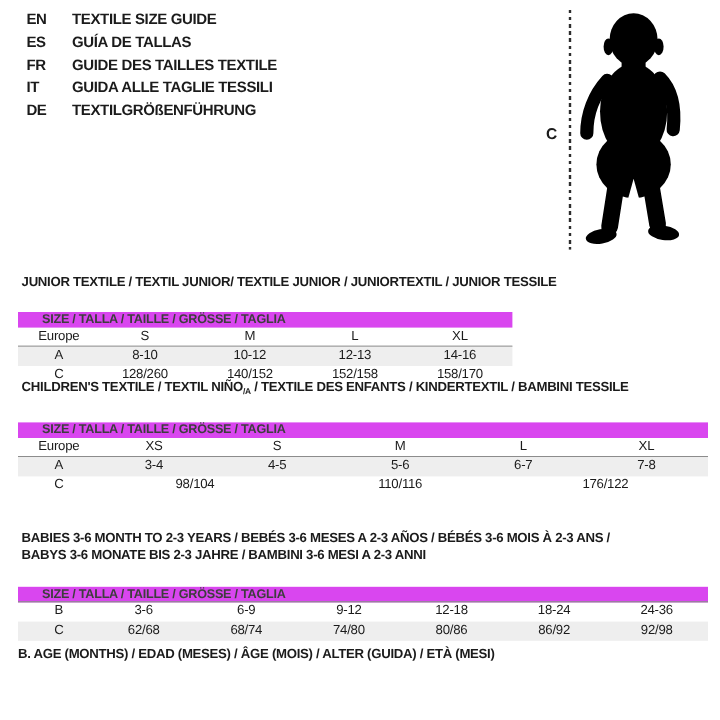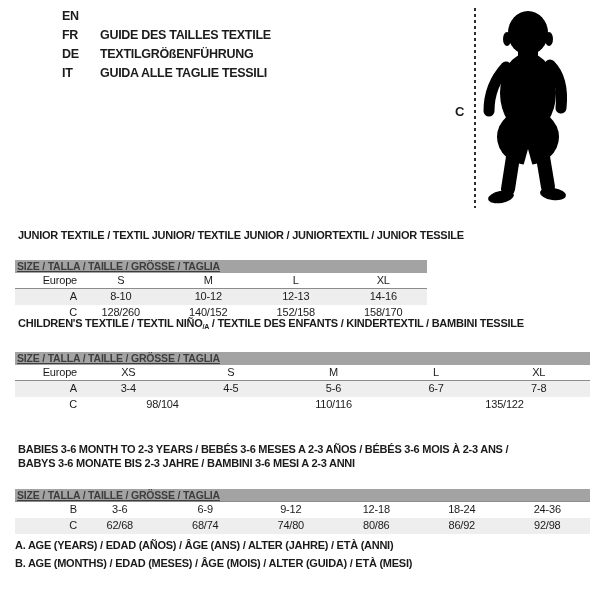--- a/index.html
+++ b/index.html
@@ -4,71 +4,76 @@
 <style>
   * { margin:0; padding:0; box-sizing:border-box; }
   html,body { background:#fff; }
   body { font-family:"Liberation Sans", sans-serif; color:#1b1b1b; }
   #canvas {
     position:relative; width:600px; height:600px; background:#ffffff;
     overflow:hidden; font-stretch:condensed;
   }
 
   
-  .langs { position:absolute; left:22px; top:7px;margin-left:40px; }
+  .langs { position:absolute; left:22px; top:7px; }
   .lang-row { display:flex; line-height:19px; font-weight:bold; font-size:12.5px; letter-spacing:-0.3px; }
   .lang-code { width:38px; }
 
   
   .dash-line {
     position:absolute; left:474px; top:8px; width:2px; height:200px;
     background:repeating-linear-gradient(180deg, #2d2d2d 0 3px, transparent 3px 6px);
   }
   .c-marker { position:absolute; left:455px; top:104px; font-weight:bold; font-size:13px; letter-spacing:-0.3px; }
   .baby { position:absolute; left:482px; top:9px; width:92px; height:198px; }
 
   
   .tbl { position:absolute; left:15px; }
   .tbl-title { font-weight:bold; font-size:11px; letter-spacing:-0.25px; line-height:14px; padding-left:3px; white-space:nowrap; }
   .tbl-title .sub { font-size:7px; vertical-align:-2px; }
   .size-bar {
-    margin-top:18px; height:13px; line-height:13px; background:#a3a3a3;
-    font-weight:bold; font-size:10.5px; letter-spacing:-0.2px; color:#3d3d3d; padding-left:2px;text-decoration:underline;
+    margin-top:18px; height:13px; line-height:13px; background:#d946ef;
+    font-weight:bold; font-size:10.5px; letter-spacing:-0.2px; color:#3d3d3d; padding-left:20px;
   }
   .tbl3 .size-bar { margin-top:19px; border-bottom:1px solid #8c8c8c; }
   .row { display:flex; height:16px; line-height:15px; font-size:11px; letter-spacing:-0.2px; }
-  .row .lbl { width:62px; padding-left:6px; text-align:right; }
+  .row .lbl { width:62px; padding-left:6px; text-align:center; }
   .row .cell { flex:1; text-align:center; }
   .row.alt { background:#eeeeee; }
   .row.rule { border-bottom:1px solid #8c8c8c; }
 
   
   .footnotes { position:absolute; left:15px; top:536px; }
   .footnote { font-weight:bold; font-size:11px; letter-spacing:-0.25px; line-height:18px; white-space:nowrap; }
 </style>
 </head>
 <body>
 
 <div id="canvas">
 
   <div class="langs">
     <div class="lang-row">
       <span class="lang-code">EN</span>
+      <span class="lang-label">TEXTILE SIZE GUIDE</span>
+    </div>
+    <div class="lang-row">
+      <span class="lang-code">ES</span>
+      <span class="lang-label">GUÍA DE TALLAS</span>
     </div>
     <div class="lang-row">
       <span class="lang-code">FR</span>
       <span class="lang-label">GUIDE DES TAILLES TEXTILE</span>
     </div>
     <div class="lang-row">
+      <span class="lang-code">IT</span>
+      <span class="lang-label">GUIDA ALLE TAGLIE TESSILI</span>
+    </div>
+    <div class="lang-row">
       <span class="lang-code">DE</span>
       <span class="lang-label">TEXTILGRÖßENFÜHRUNG</span>
-    </div>
-    <div class="lang-row">
-      <span class="lang-code">IT</span>
-      <span class="lang-label">GUIDA ALLE TAGLIE TESSILI</span>
     </div>
   </div>
 
   <div class="dash-line"></div>
   <div class="c-marker">C</div>
   <svg class="baby" viewBox="0 0 92 198" aria-hidden="true">
     <g fill="#000">
       <ellipse cx="46" cy="84" rx="28" ry="40"></ellipse>
       <path d="M24,58 C13,70 7,86 7,102" stroke="#000" stroke-width="11" stroke-linecap="round" fill="none"></path>
       <path d="M68,56 C77,65 81,80 79,99" stroke="#000" stroke-width="11" stroke-linecap="round" fill="none"></path>
@@ -127,21 +132,21 @@
       <span class="cell">3-4</span>
       <span class="cell">4-5</span>
       <span class="cell">5-6</span>
       <span class="cell">6-7</span>
       <span class="cell">7-8</span>
     </div>
     <div class="row">
       <span class="lbl">C</span>
       <span class="cell">98/104</span>
       <span class="cell">110/116</span>
-      <span class="cell">135/122</span>
+      <span class="cell">176/122</span>
     </div>
   </div>
 
   <div class="tbl tbl3" style="top:442px; width:575px;">
     <div class="tbl-title">BABIES 3-6 MONTH TO 2-3 YEARS / BEBÉS 3-6 MESES A 2-3 AÑOS / BÉBÉS 3-6 MOIS À 2-3 ANS /</div>
     <div class="tbl-title">BABYS 3-6 MONATE BIS 2-3 JAHRE / BAMBINI 3-6 MESI A 2-3 ANNI</div>
     <div class="size-bar">SIZE / TALLA / TAILLE / GRÖSSE / TAGLIA</div>
     <div class="row">
       <span class="lbl">B</span>
       <span class="cell">3-6</span>
@@ -156,17 +161,16 @@
       <span class="cell">62/68</span>
       <span class="cell">68/74</span>
       <span class="cell">74/80</span>
       <span class="cell">80/86</span>
       <span class="cell">86/92</span>
       <span class="cell">92/98</span>
     </div>
   </div>
 
   <div class="footnotes">
-    <div class="footnote">A. AGE (YEARS) / EDAD (AÑOS) / ÂGE (ANS) / ALTER (JAHRE) / ETÀ (ANNI)</div>
     <div class="footnote">B. AGE (MONTHS) / EDAD (MESES) / ÂGE (MOIS) / ALTER (GUIDA) / ETÀ (MESI)</div>
   </div>
 
 </div>
 
 </body></html>

